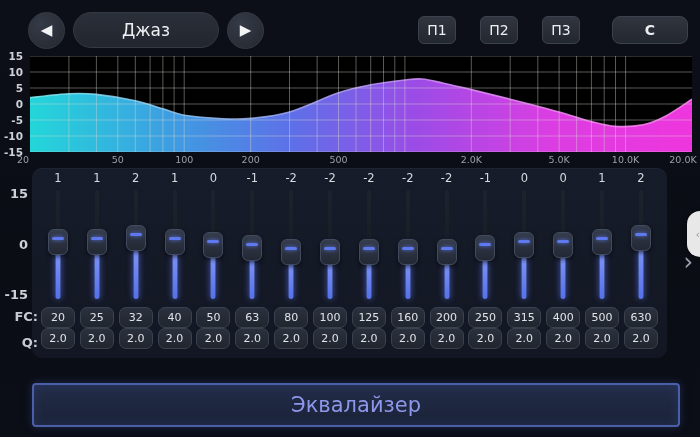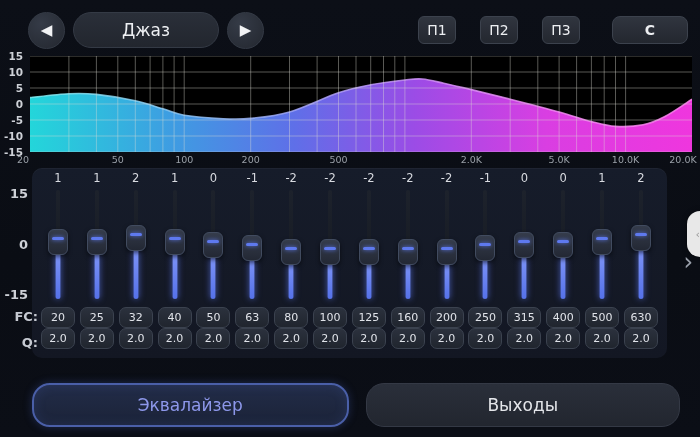--- a/index.html
+++ b/index.html
@@ -35,21 +35,21 @@
   .chip { width:34px; height:21px; border-radius:7px; background:linear-gradient(180deg,#2b313d,#20252e); border:1px solid #3b424f; color:#e0e3e9; font-size:11px; display:flex; align-items:center; justify-content:center; cursor:pointer; }
   .chip.fc { margin-top:5px; }
   .chip.q  { }
   .gut { position:absolute; left:0; width:28px; text-align:right; font-size:13px; font-weight:600; color:#ced1d7; }
   .gut.lbl { width:38px; font-weight:600; color:#c6cad2; }
   .next-page { position:absolute; right:7px; top:250px; font-size:24px; color:#9aa0ab; cursor:pointer; line-height:24px; }
   .edge-tab { position:absolute; right:0; top:211px; width:13px; height:46px; background:#e8e8e8; border-radius:23px 0 0 23px; display:flex; align-items:center; justify-content:flex-end; color:#9a9a9a; font-size:11px; cursor:pointer; box-shadow:0 0 5px rgba(0,0,0,.5); }
 
   
   .tabbar { position:absolute; left:20px; right:20px; top:383px; height:44px; display:flex; gap:5px; }
-  .tab { flex:1; border-radius:18px; background:linear-gradient(180deg,#2a2f3a,#22262f); border:1px solid #343945; color:#e4e6ea; font-size:17px; display:flex; align-items:center; justify-content:center; cursor:pointer;margin-left:12px; }
+  .tab { flex:1; border-radius:4px; background:linear-gradient(180deg,#2a2f3a,#22262f); border:1px solid #343945; color:#e4e6ea; font-size:21px; display:flex; align-items:center; justify-content:center; cursor:pointer;margin-left:12px; }
   .tab.active { background:linear-gradient(180deg,#222c48,#1b2338); border:2px solid #4a5fa8; box-shadow:0 0 8px rgba(70,95,180,.35), inset 0 0 12px rgba(80,105,200,.18); color:#8d97ea; }
 </style>
 </head>
 <body>
 
 <div class="screen">
 
   <div class="topbar">
     <div class="circle-btn">
         <span>◀</span>
@@ -352,16 +352,15 @@
   <span class="gut lbl" style="top:309px;">FC:</span>
   <span class="gut lbl" style="top:335px;">Q:</span>
 
   <div class="next-page"><span>›</span></div>
   <div class="edge-tab">
       <span>‹</span>
     </div>
 
   <div class="tabbar" id="tabbar">
       <div class="tab active">Эквалайзер</div>
-      <div class="tab">Выходы</div>
     </div>
 
 </div>
 
 </body></html>

